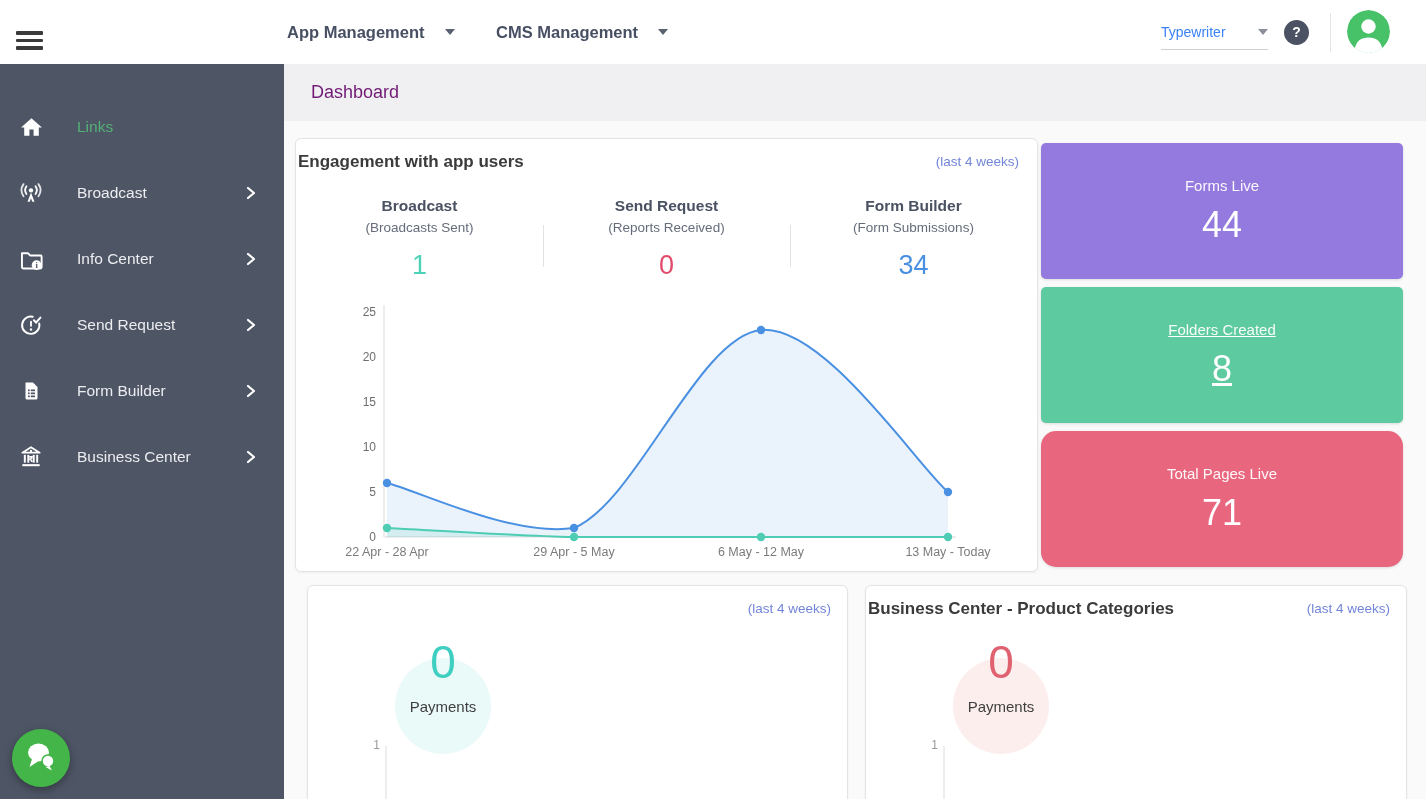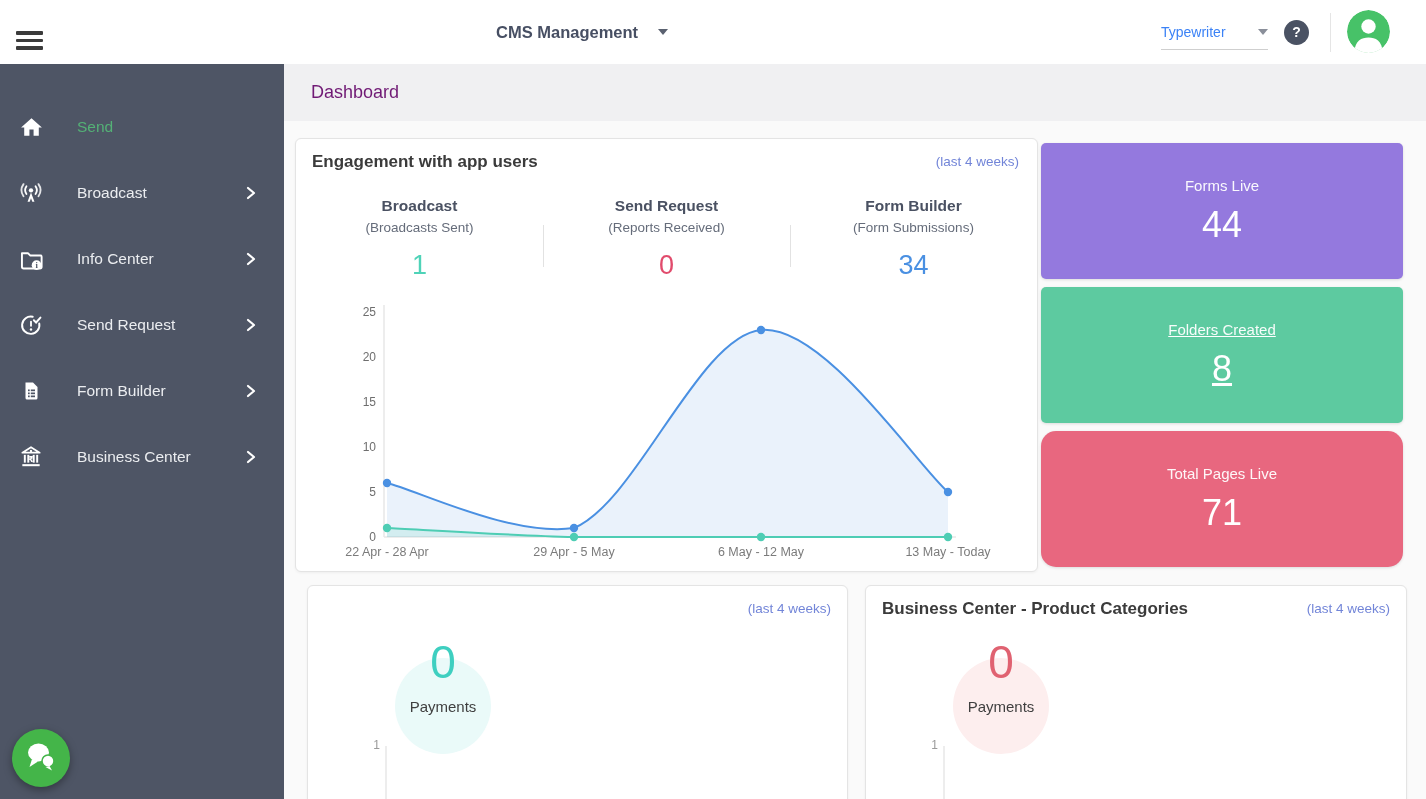--- a/index.html
+++ b/index.html
@@ -40,21 +40,21 @@
               align-items:center; justify-content:center; cursor:pointer; }
 
   
   .pagebar { position:absolute; left:284px; top:64px; width:1142px; height:57px; background:#f0f0f2;
              display:flex; align-items:center; z-index:10; }
   .pagebar h1 { margin-left:27px; font-size:18px; font-weight:normal; color:#701a75; }
 
   
   .card { position:absolute; background:#fff; border:1px solid #e4e4e4; border-radius:6px;
           box-shadow:0 1px 3px rgba(0,0,0,.05); }
-  .card-title { position:absolute; left:16px; top:13px; font-size:17px; font-weight:bold; color:#3b3b3b; }
+  .card-title { position:absolute; left:2px; top:13px; font-size:17px; font-weight:bold; color:#3b3b3b; }
   .card-period { position:absolute; top:15px; font-size:13.5px; color:#7285d8; }
 
   
   .engagement { left:295px; top:138px; width:743px; height:434px; }
   .metrics { position:absolute; left:0; right:0; top:58px; display:flex; text-align:center; }
   .metric { flex:1; }
   .metric-name { font-size:15.5px; font-weight:bold; color:#4a5162; }
   .metric-sub  { font-size:13.5px; color:#656c7a; margin-top:5px; }
   .metric-value{ font-size:27px; margin-top:15px; }
   .metric-div { position:absolute; top:86px; width:1px; height:42px; background:#e2e2e2; }
@@ -84,20 +84,24 @@
 </head>
 <body>
 
 <div class="screen">
 
   <header class="topbar">
     <div class="hamburger">
       <span></span>
         <span></span>
         <span></span>
+    </div>
+    <div class="tb-menu" style="left:287px">
+      <span>App Management</span>
+      <i class="caret"></i>
     </div>
     <div class="tb-menu" style="left:496px">
       <span>CMS Management</span>
       <i class="caret"></i>
     </div>
     <div class="lang">
       <span>Typewriter</span>
       <i class="caret" style="border-top-color:#8a8f9a"></i>
     </div>
     <div class="help">?</div>
@@ -119,21 +123,21 @@
   <aside class="sidebar">
     <div class="sidebar-pointer"></div>
     <nav class="nav">
 
       <div class="nav-item">
         <span class="nav-icon">
           <svg width="25" height="25" viewBox="0 0 24 24">
               <path d="M10 20v-6h4v6h5v-8h3L12 3 2 12h3v8z" fill="#fff"></path>
             </svg>
         </span>
-        <span class="nav-label active">Send</span>
+        <span class="nav-label active">Links</span>
       </div>
 
       <div class="nav-item">
         <span class="nav-icon">
           <svg width="26" height="26" viewBox="0 0 24 24" fill="none" stroke="#fff" stroke-width="1.7" stroke-linecap="round">
             <circle cx="12" cy="9.5" r="2" fill="#fff" stroke="none"></circle>
             <path d="M12 11.5 L8.8 20 h2 l1.2-3.2 L13.2 20 h2 L12 11.5" fill="#fff" stroke="none"></path>
             <path d="M7.8 13 a6.3 6.3 0 0 1 0-7.2"></path>
               <path d="M16.2 13 a6.3 6.3 0 0 0 0-7.2"></path>
             <path d="M5.1 15 a9.8 9.8 0 0 1 0-11.2" opacity=".85"></path>

